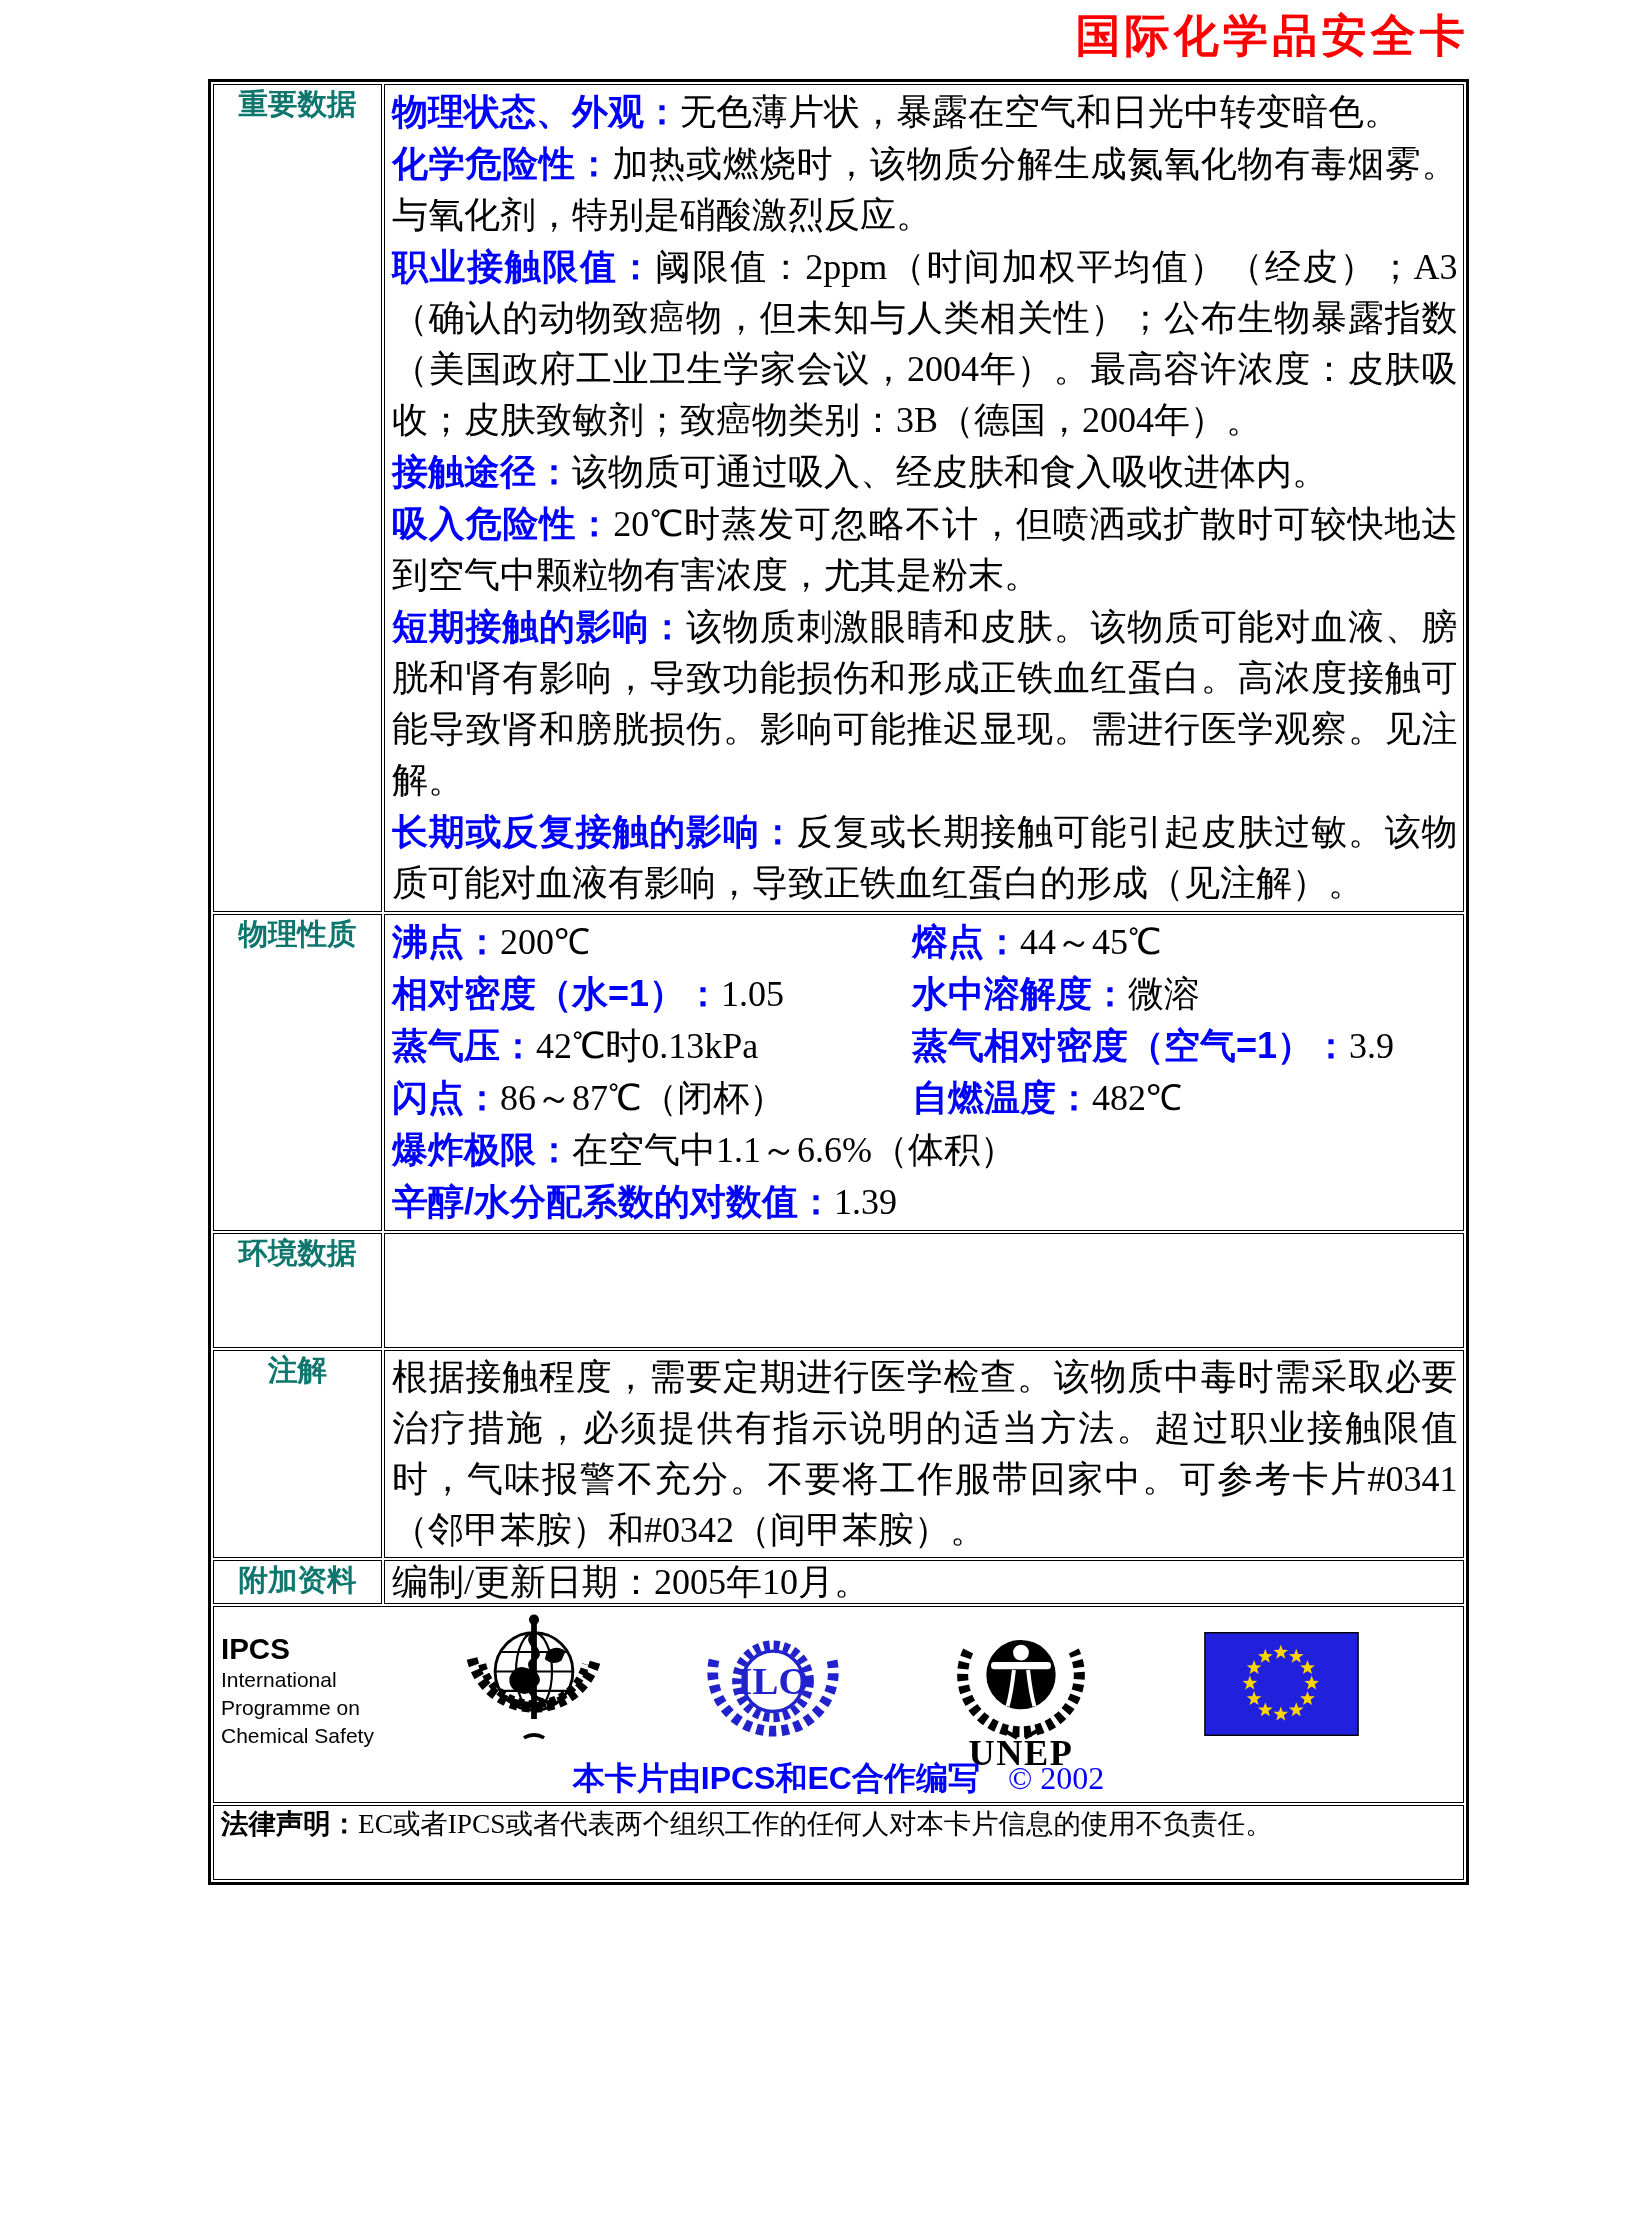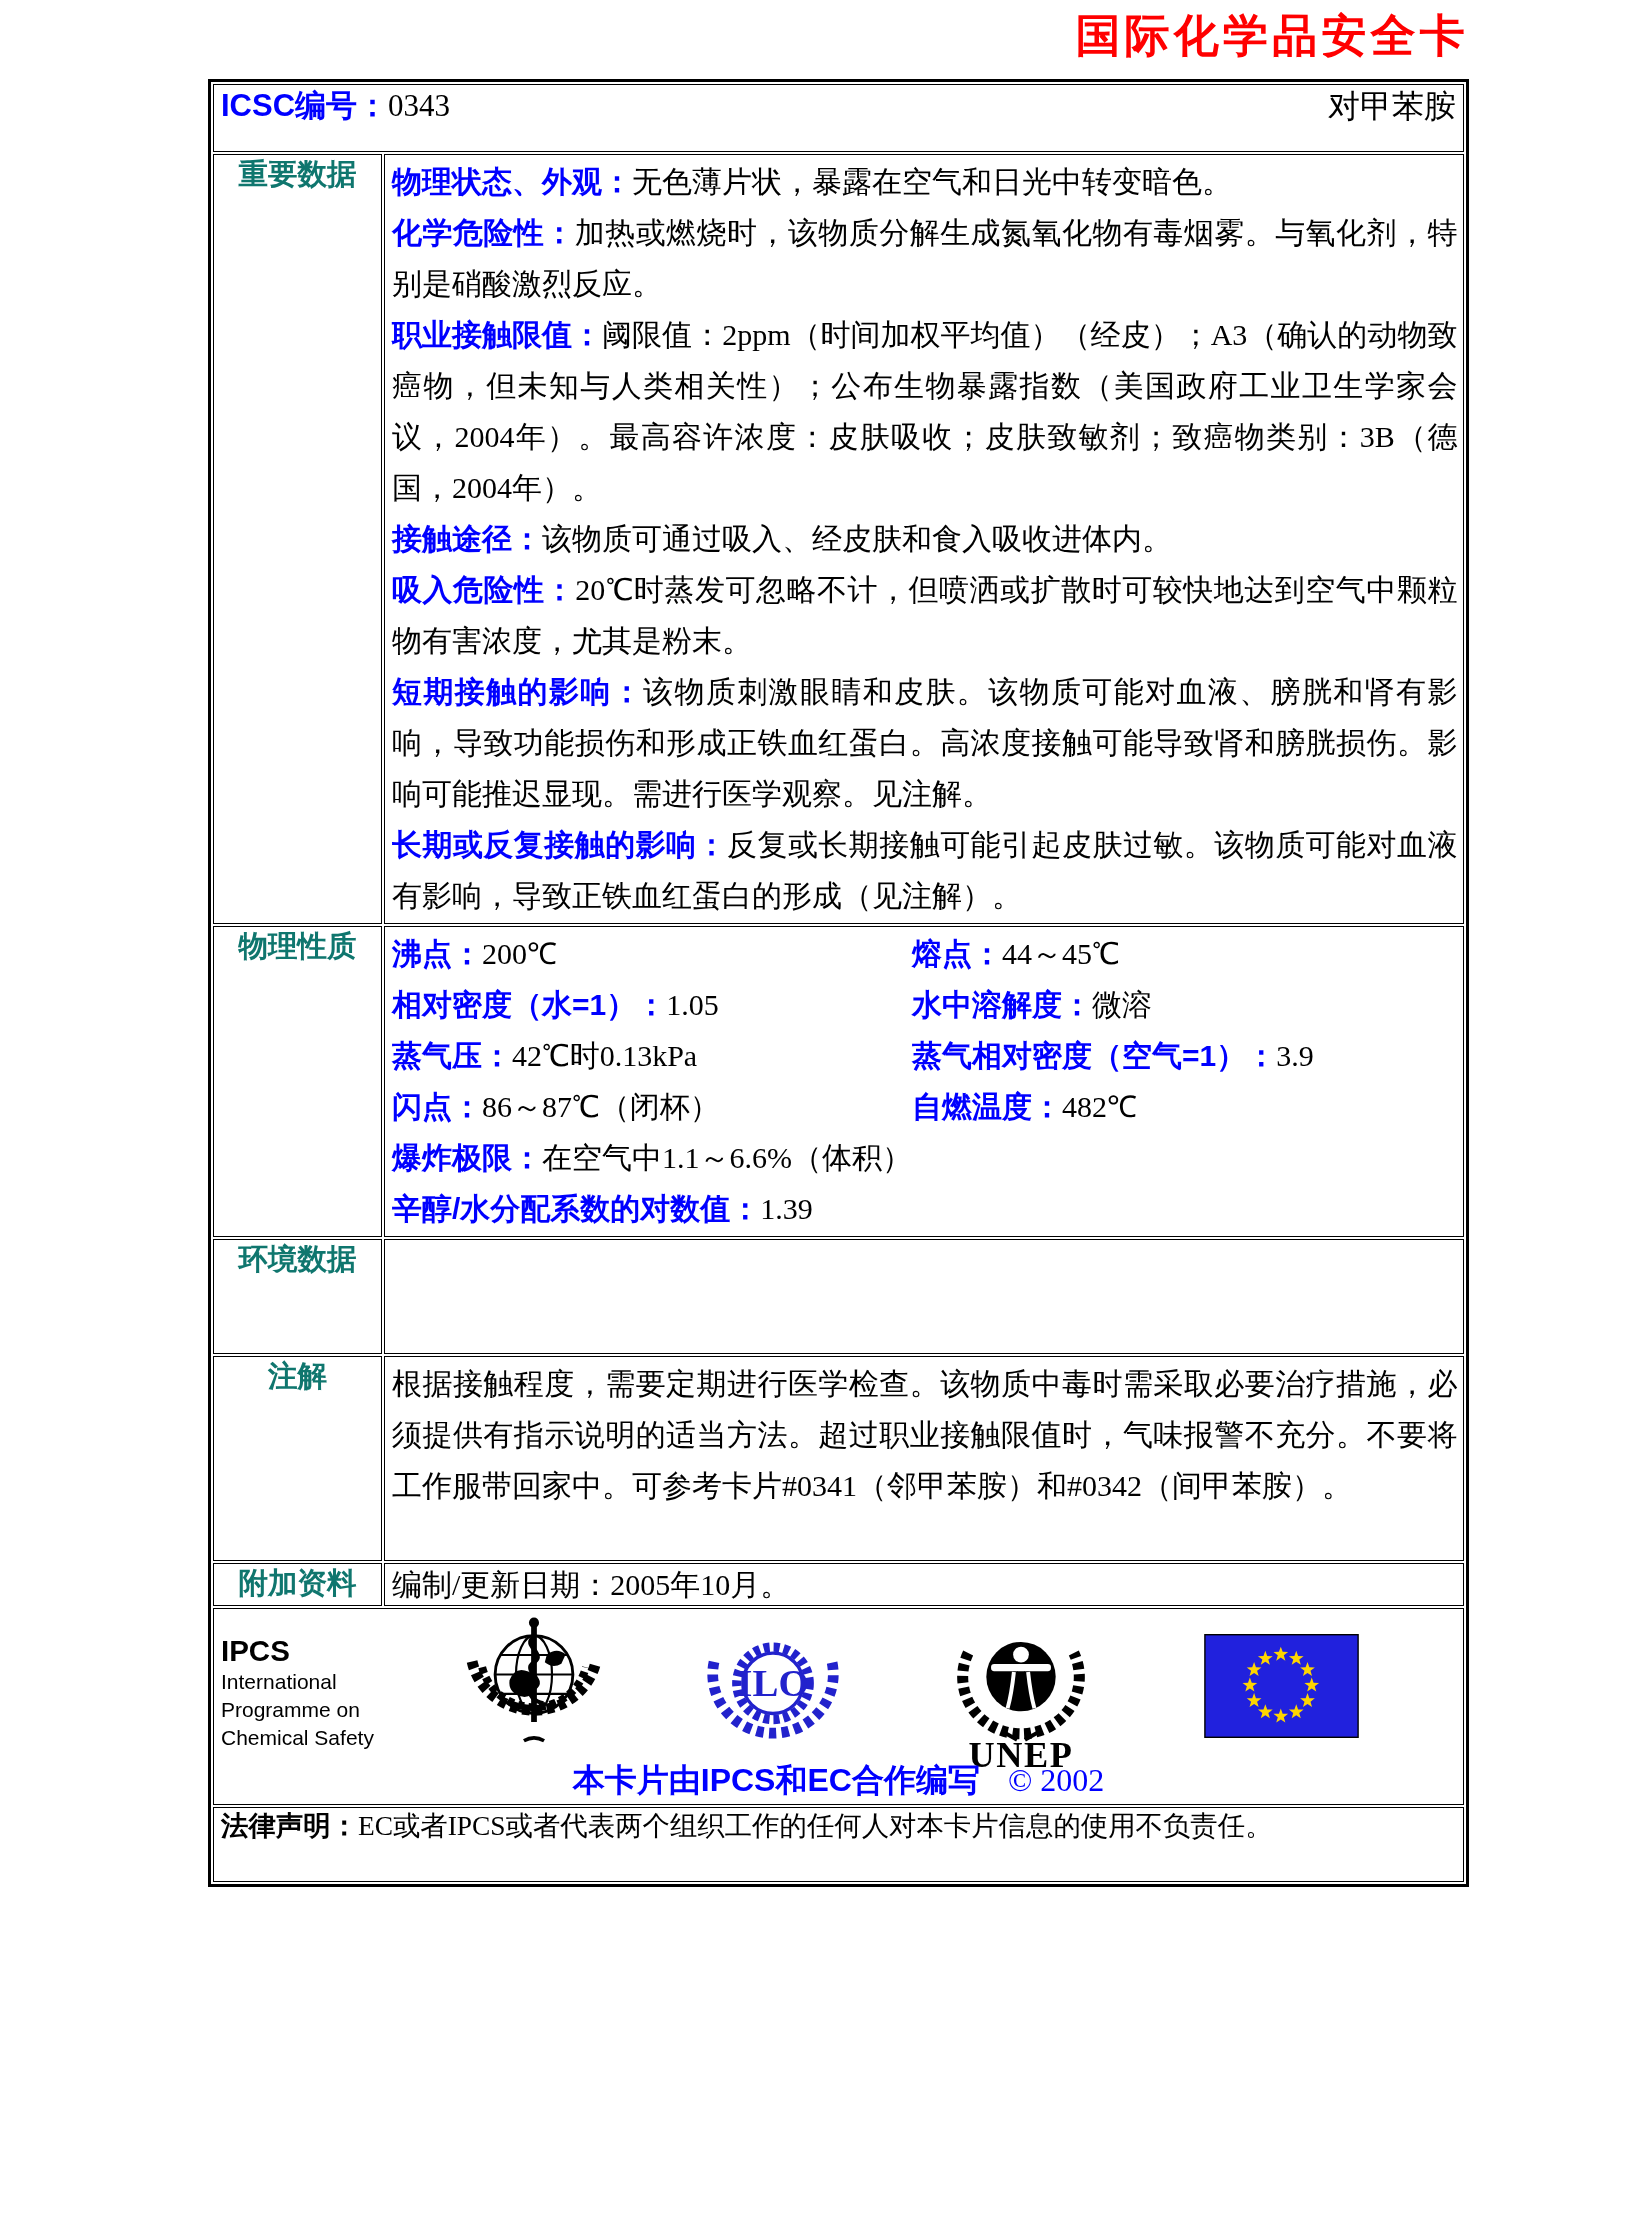--- a/index.html
+++ b/index.html
@@ -39,21 +39,21 @@
   td.lbl {
     vertical-align:middle;
     text-align:center;
     color:#0f766e;
     font-family:"Liberation Sans", sans-serif;
     font-weight:bold;
     font-size:29.5px;
   }
   td.content {
     padding:1.4px 5.6px 1.4px 7px;
-    font-size:30px;
+    font-size:36px;
     line-height:51px;
     text-align:justify;
   }
   .ilabel {
     color:#0000ff;
     font-weight:bold;
     font-family:"Liberation Sans", sans-serif;
   }
   td.hdr {
     height:68px;
@@ -113,26 +113,20 @@
 
   <div class="title">国际化学品安全卡</div>
 
   <table class="card">
     <colgroup>
         <col class="c-label">
         <col>
       </colgroup>
 
     <tbody>
-        <tr>
-      <td class="hdr" colspan="2">
-        <span class="hdr-left"><span class="icsc-label">ICSC编号：</span><span>0343</span></span>
-        <span class="hdr-right">对甲苯胺</span>
-      </td>
-    </tr>
 
     <tr>
       <td class="lbl">重要数据</td>
       <td class="content">
         <p class="para"><span class="ilabel">物理状态、外观：</span><span>无色薄片状，暴露在空气和日光中转变暗色。</span></p>
         <p class="para"><span class="ilabel">化学危险性：</span><span>加热或燃烧时，该物质分解生成氮氧化物有毒烟雾。与氧化剂，特别是硝酸激烈反应。</span></p>
         <p class="para"><span class="ilabel">职业接触限值：</span><span>阈限值：2ppm（时间加权平均值）（经皮）；A3（确认的动物致癌物，但未知与人类相关性）；公布生物暴露指数（美国政府工业卫生学家会议，2004年）。最高容许浓度：皮肤吸收；皮肤致敏剂；致癌物类别：3B（德国，2004年）。</span></p>
         <p class="para"><span class="ilabel">接触途径：</span><span>该物质可通过吸入、经皮肤和食入吸收进体内。</span></p>
         <p class="para"><span class="ilabel">吸入危险性：</span><span>20℃时蒸发可忽略不计，但喷洒或扩散时可较快地达到空气中颗粒物有害浓度，尤其是粉末。</span></p>
         <p class="para"><span class="ilabel">短期接触的影响：</span><span>该物质刺激眼睛和皮肤。该物质可能对血液、膀胱和肾有影响，导致功能损伤和形成正铁血红蛋白。高浓度接触可能导致肾和膀胱损伤。影响可能推迟显现。需进行医学观察。见注解。</span></p>

